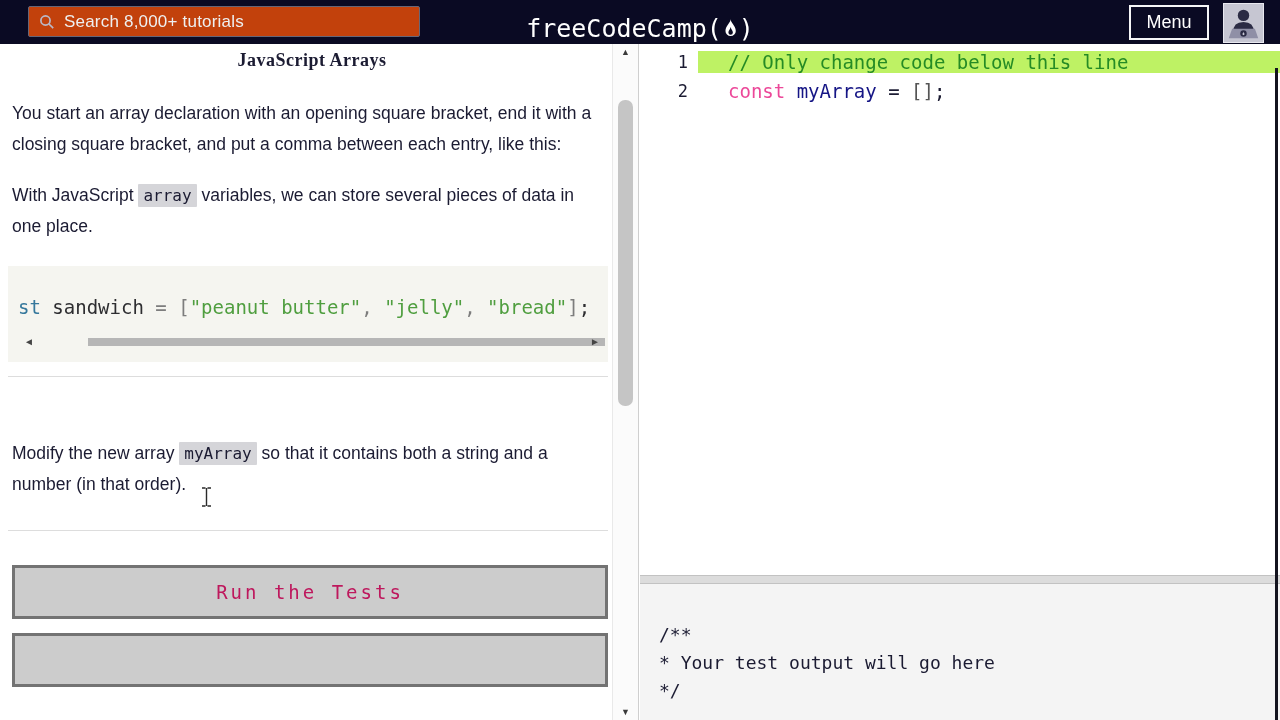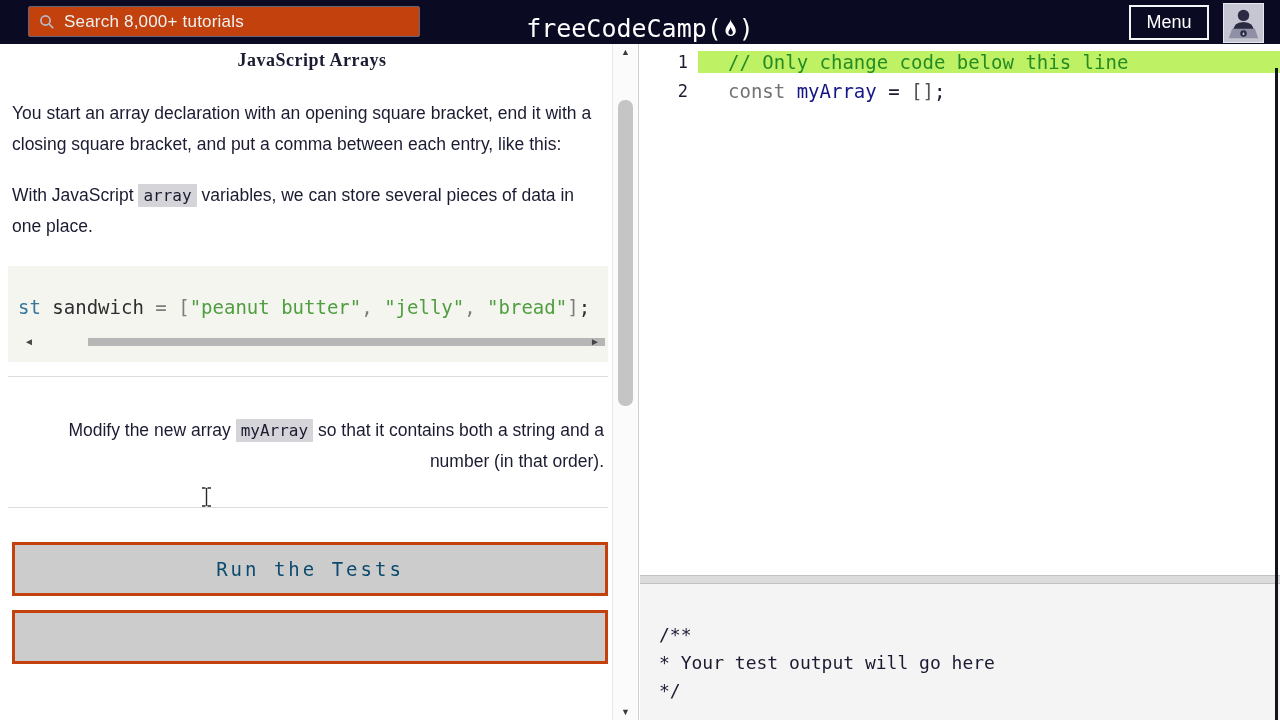--- a/index.html
+++ b/index.html
@@ -28,21 +28,21 @@
   .lesson-panel { position:absolute; left:0; top:44px; width:639px; height:676px;
                   background:#fff; border-right:1px solid #cfcfcf; overflow:hidden; }
   .lesson-content { position:absolute; left:0; top:0; width:612px; padding-left:12px;
                     color:#1b1b32; }
   .lesson-title { margin-top:6px; text-align:center;
                   font-family:Liberation Serif, serif; font-weight:bold;
                   font-size:18px; letter-spacing:.5px; color:#1b1b32; }
   .lesson-p { font-size:17.5px; line-height:31px; width:592px; color:#1b1b32; }
   .p1 { margin-top:20px; }
   .p2 { margin-top:27px; }
-  .p3 { margin-top:38px;text-align:right; }
+  .p3 { margin-top:61px; }
   .inline-code { font-family:"DejaVu Sans Mono", monospace; font-size:16px;
                  background:#d5d5d9; padding:2px 5px; border-radius:1px; }
   .code-block { margin:24px 0 0 -4px; width:600px; background:#f5f5f0;
                 padding:30px 0 14px 10px; position:relative; }
   .code-line { font-family:"DejaVu Sans Mono", monospace; font-size:19px;
                white-space:pre; line-height:22px; }
   .tok-lkeyword { color:#36789c; }
   .tok-lplain   { color:#2d2d30; }
   .tok-lpunct   { color:#7d7d7d; }
   .tok-lstring  { color:#4f9e3f; }
@@ -50,21 +50,21 @@
   .hscroll-thumb { position:absolute; left:70px; top:2px; width:517px; height:8px;
                    background:#b6b6b6; cursor:pointer; }
   .hscroll-arrow { position:absolute; top:0; font-size:10px; color:#444; cursor:pointer;
                    line-height:12px; }
   .hscroll-arrow.left { left:6px; }
   .hscroll-arrow.right { right:8px; }
   .lesson-hr { border:none; border-top:1px solid #ddd; margin-left:-4px; width:600px; }
   .hr1 { margin-top:14px; }
   .hr2 { margin-top:30px; }
   .lesson-btn { display:block; margin:14px 0 0 0; width:596px; height:54px;
-                background:#ccc; border:3px solid #c2410c; color:#0c4a6e;
+                background:#ccc; border:3px solid #737373; color:#be185d;
                 font-family:"DejaVu Sans Mono", monospace; font-size:19px;
                 letter-spacing:3px; cursor:pointer; }
   .lesson-btn:first-child { margin-top:34px; }
   .text-cursor { position:absolute; left:201px; top:443px; width:11px; height:20px; }
 
   
   .vscrollbar { position:absolute; right:0; top:0; bottom:0; width:26px;
                 background:#fbfbfb; border-left:1px solid #e9e9e9; }
   .vscroll-thumb { position:absolute; left:5px; top:56px; width:15px; height:306px;
                    background:#c5c5c5; border-radius:7px; cursor:pointer; }
@@ -78,21 +78,21 @@
                   background:#fff; }
   .editor { position:absolute; left:0; top:0; width:100%; height:530px;
             padding-top:3px; cursor:text; }
   .ed-row { display:flex; height:29px; align-items:center; }
   .gutter { width:58px; padding-right:10px; text-align:right; flex:0 0 auto;
             font-family:"DejaVu Sans Mono", monospace; font-size:17px; color:#1b1b32; }
   .code { flex:1 1 auto; padding-left:30px; font-family:"DejaVu Sans Mono", monospace;
           font-size:19px; white-space:pre; }
   .code.hl { background:#bef264; }
   .tok-comment  { color:#258b25; }
-  .tok-keyword  { color:#737373;margin-top:13px; }
+  .tok-keyword  { color:#ec4899;margin-top:13px; }
   .tok-def      { color:#151585; }
   .tok-operator { color:#1b1b32; }
   .tok-bracket  { color:#555; }
   .tok-plain    { color:#1b1b32; }
   .splitter { position:absolute; left:0; top:531px; width:100%; height:9px;
               background:#dcdcdc; border-top:1px solid #c2c2c2;
               border-bottom:1px solid #c2c2c2; cursor:row-resize; }
   .output { position:absolute; left:0; top:540px; width:100%; height:136px;
             background:#f4f4f4; padding:37px 0 0 19px; }
   .out-line { font-family:"DejaVu Sans Mono", monospace; font-size:18px;

